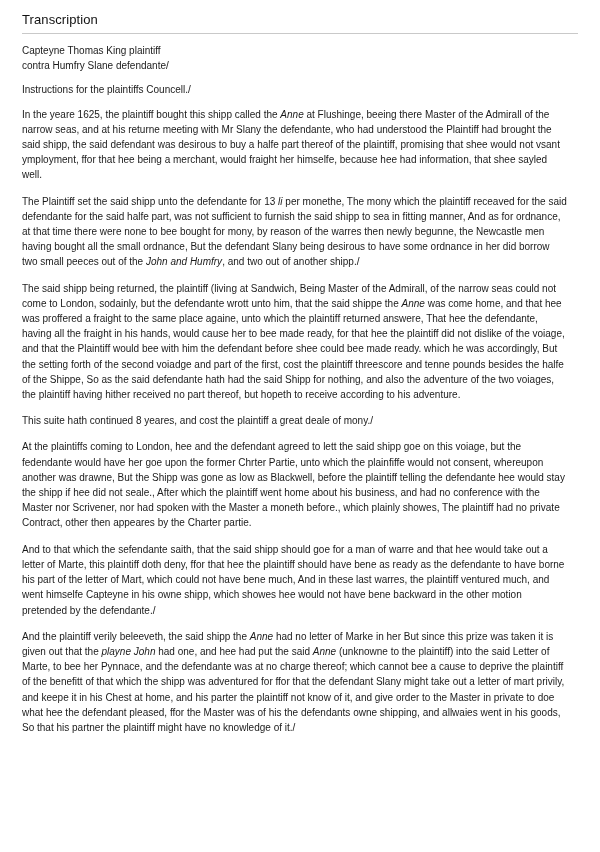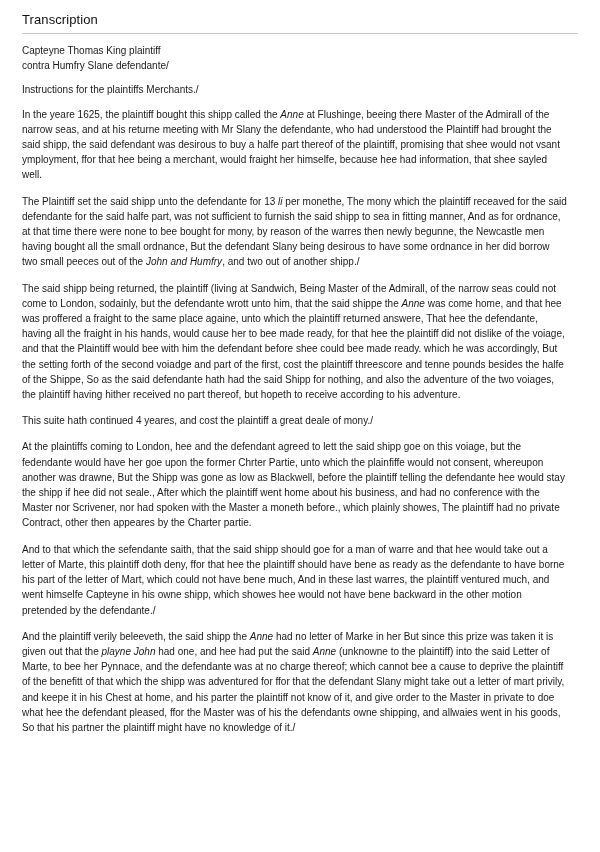--- a/index.html
+++ b/index.html
@@ -50,22 +50,22 @@
 </style>
 </head>
 <body>
 
 <div class="page">
   <h1 class="doc-title">Transcription</h1>
   <hr class="title-rule">
   <div id="body-content">
       <p class="para tight nowrap-block">Capteyne Thomas King plaintiff
 contra Humfry Slane defendante/</p>
-      <p class="para tight nowrap-block">Instructions for the plaintiffs Merchants./</p>
+      <p class="para tight nowrap-block">Instructions for the plaintiffs Councell./</p>
       <p class="para"><span>In the yeare 1625, the plaintiff bought this shipp called the </span><i>Anne</i><span> at Flushinge, beeing there Master of the Admirall of the narrow seas, and at his returne meeting with Mr Slany the defendante, who had understood the Plaintiff had brought the said shipp, the said defendant was desirous to buy a halfe part thereof of the plaintiff, promising that shee would not vsant ymployment, ffor that hee being a merchant, would fraight her himselfe, because hee had information, that shee sayled well.</span></p>
       <p class="para"><span>The Plaintiff set the said shipp unto the defendante for 13 </span><i>li</i><span> per monethe, The mony which the plaintiff receaved for the said defendante for the said halfe part, was not sufficient to furnish the said shipp to sea in fitting manner, And as for ordnance, at that time there were none to bee bought for mony, by reason of the warres then newly begunne, the Newcastle men having bought all the small ordnance, But the defendant Slany being desirous to have some ordnance in her did borrow two small peeces out of the </span><i>John and Humfry</i><span>, and two out of another shipp./</span></p>
       <p class="para"><span>The said shipp being returned, the plaintiff (living at Sandwich, Being Master of the Admirall, of the narrow seas could not come to London, sodainly, but the defendante wrott unto him, that the said shippe the </span><i>Anne</i><span> was come home, and that hee was proffered a fraight to the same place againe, unto which the plaintiff returned answere, That hee the defendante, having all the fraight in his hands, would cause her to bee made ready, for that hee the plaintiff did not dislike of the voiage, and that the Plaintiff would bee with him the defendant before shee could bee made ready. which he was accordingly, But the setting forth of the second voiadge and part of the first, cost the plaintiff threescore and tenne pounds besides the halfe of the Shippe, So as the said defendante hath had the said Shipp for nothing, and also the adventure of the two voiages, the plaintiff having hither received no part thereof, but hopeth to receive according to his adventure.</span></p>
-      <p class="para"><span>This suite hath continued 4 yeares, and cost the plaintiff a great deale of mony./</span></p>
+      <p class="para"><span>This suite hath continued 8 yeares, and cost the plaintiff a great deale of mony./</span></p>
       <p class="para"><span>At the plaintiffs coming to London, hee and the defendant agreed to lett the said shipp goe on this voiage, but the fedendante would have her goe upon the former Chrter Partie, unto which the plainfiffe would not consent, whereupon another was drawne, But the Shipp was gone as low as Blackwell, before the plaintiff telling the defendante hee would stay the shipp if hee did not seale., After which the plaintiff went home about his business, and had no conference with the Master nor Scrivener, nor had spoken with the Master a moneth before., which plainly showes, The plaintiff had no private Contract, other then appeares by the Charter partie.</span></p>
       <p class="para"><span>And to that which the sefendante saith, that the said shipp should goe for a man of warre and that hee would take out a letter of Marte, this plaintiff doth deny, ffor that hee the plaintiff should have bene as ready as the defendante to have borne his part of the letter of Mart, which could not have bene much, And in these last warres, the plaintiff ventured much, and went himselfe Capteyne in his owne shipp, which showes hee would not have bene backward in the other motion pretended by the defendante./</span></p>
       <p class="para"><span>And the plaintiff verily beleeveth, the said shipp the </span><i>Anne</i><span> had no letter of Marke in her But since this prize was taken it is given out that the </span><i>playne John</i><span> had one, and hee had put the said </span><i>Anne</i><span> (unknowne to the plaintiff) into the said Letter of Marte, to bee her Pynnace, and the defendante was at no charge thereof; which cannot bee a cause to deprive the plaintiff of the benefitt of that which the shipp was adventured for ffor that the defendant Slany might take out a letter of mart privily, and keepe it in his Chest at home, and his parter the plaintiff not know of it, and give order to the Master in private to doe what hee the defendant pleased, ffor the Master was of his the defendants owne shipping, and allwaies went in his goods, So that his partner the plaintiff might have no knowledge of it./</span></p>
     </div>
 </div>
 
 </body></html>

